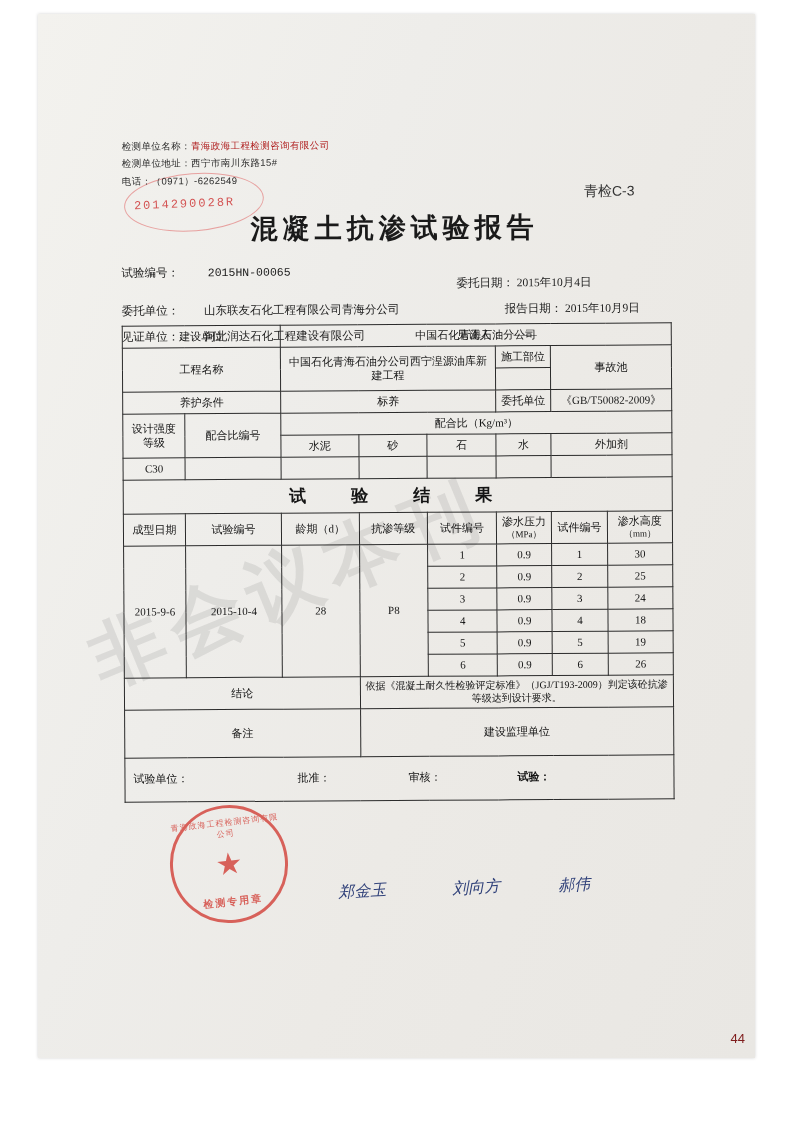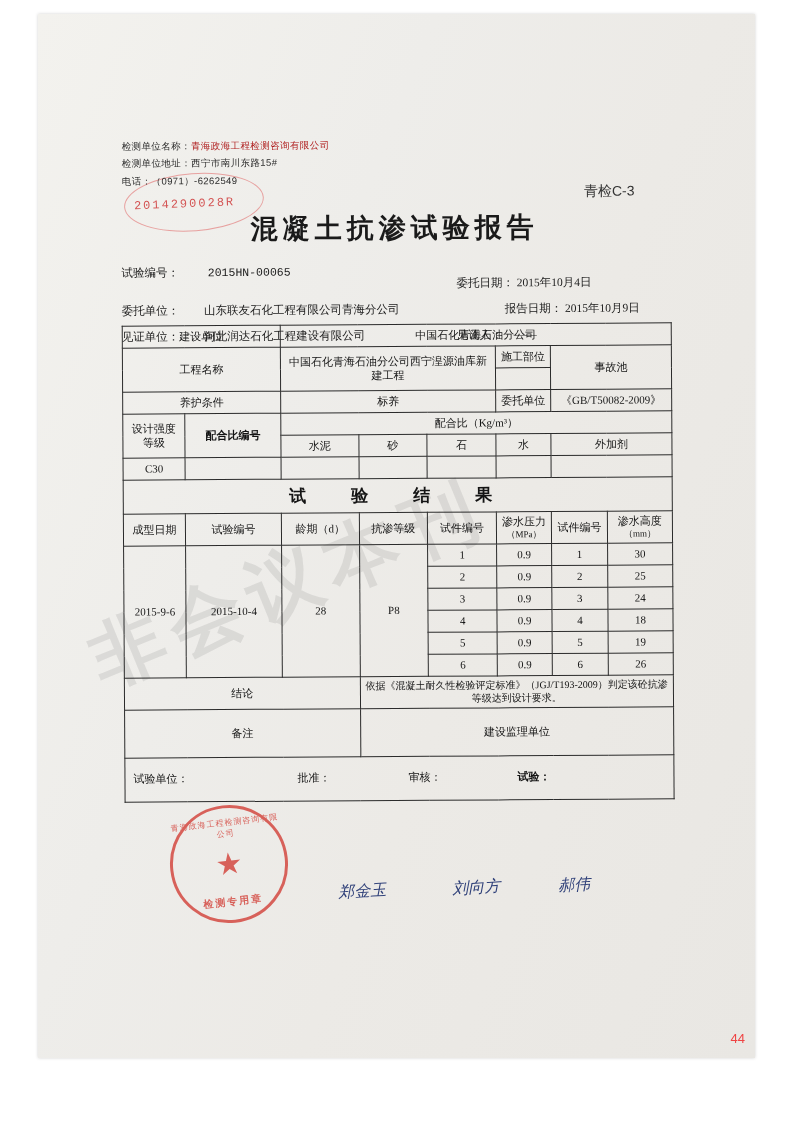--- a/index.html
+++ b/index.html
@@ -154,21 +154,21 @@
     color: #1c2f6e;
     font-style: italic;
     transform: rotate(-3deg);
     opacity: 0.9;
   }
   #pagenum {
     position: absolute;
     right: 48px; bottom: 48px;
     font-family: "Liberation Sans", sans-serif;
     font-size: 13px;
-    color: #ef4444;
+    color: #7f1d1d;
   }
 </style>
 </head>
 <body>
 
 <div id="page">
   <div id="scan">
     <div id="sheet">
 
       <div id="ellipse-stamp"></div>
@@ -240,21 +240,21 @@
             <td colspan="3">标养</td>
             <td>委托单位</td>
             <td colspan="2">《GB/T50082-2009》</td>
           </tr>
 
           <tr>
             <td rowspan="2" class="tall" style="width:62px;">
               <div>设计强度</div>
               <div>等级</div>
             </td>
-            <td rowspan="2" class="tall" style="width:96px;font-weight:bold;">配合比编号</td>
+            <td rowspan="2" class="tall" style="width:96px;">配合比编号</td>
             <td colspan="6">配合比（Kg/m³）</td>
           </tr>
           <tr>
             <td style="width:62px;">水泥</td>
             <td style="width:55px;">砂</td>
             <td style="width:55px;">石</td>
             <td style="width:55px;">水</td>
             <td colspan="2" style="width:80px;">外加剂</td>
           </tr>
           <tr>

